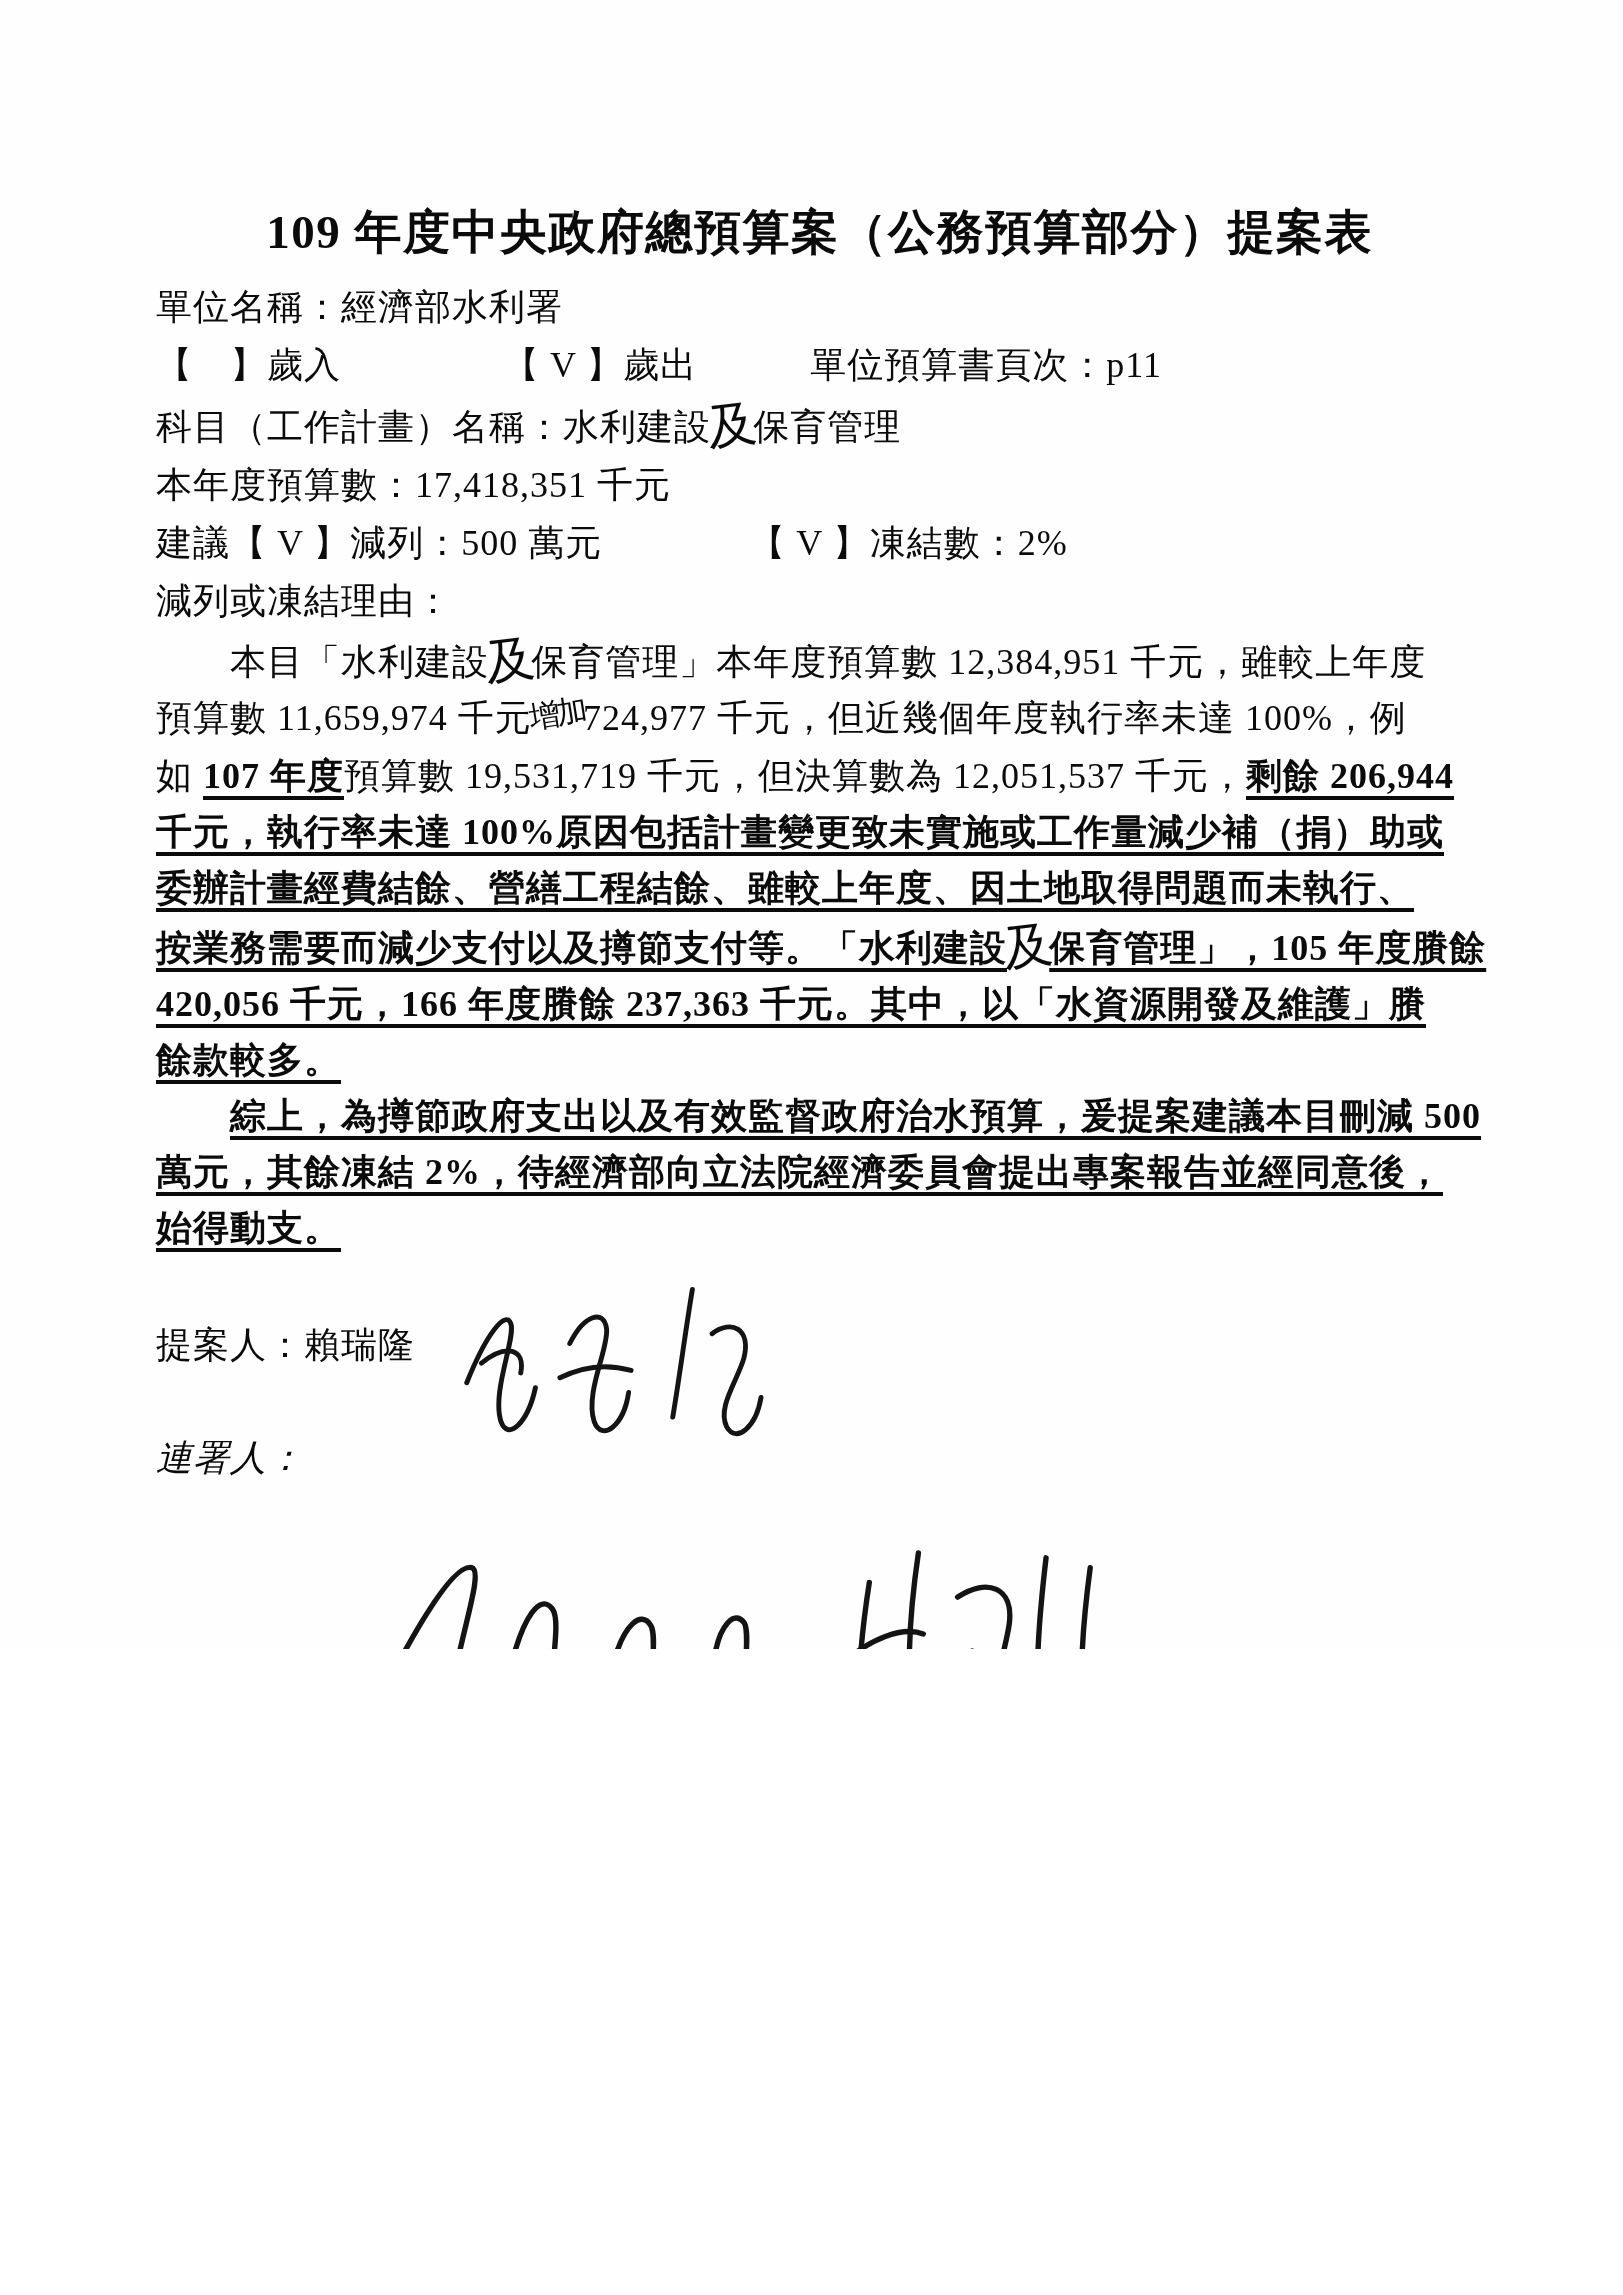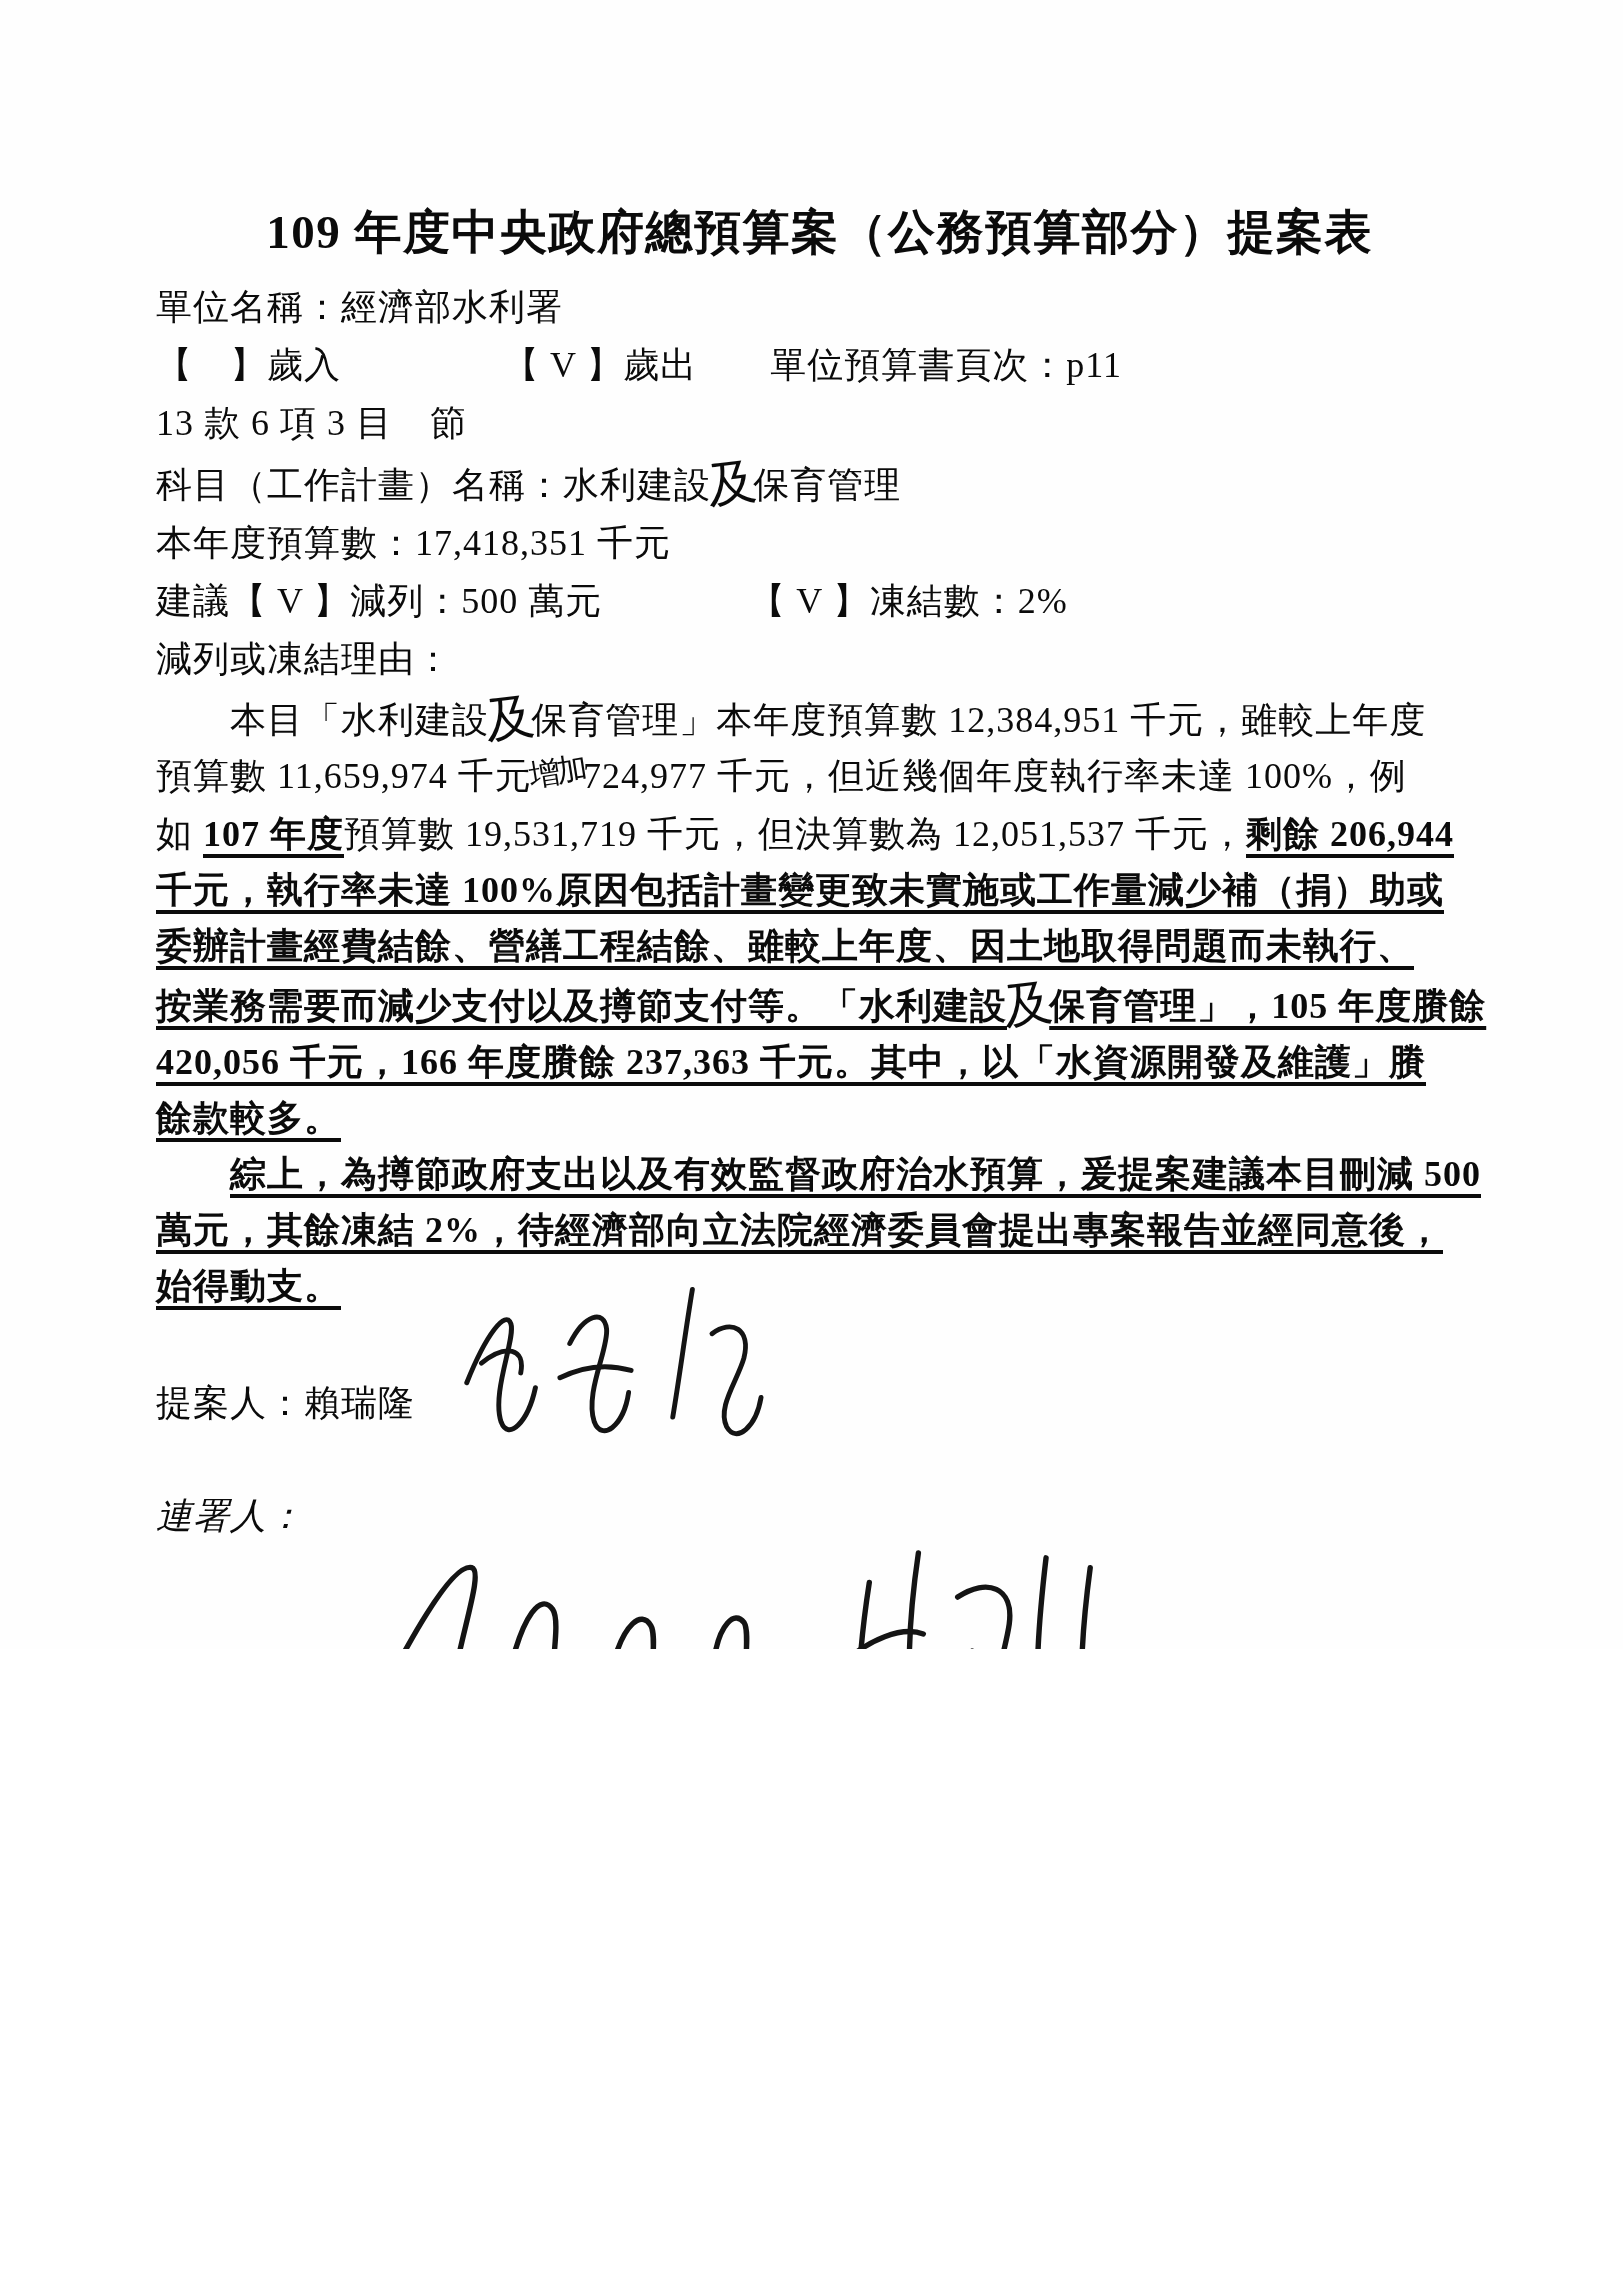--- a/index.html
+++ b/index.html
@@ -20,21 +20,21 @@
   .hline { font-size:36px; line-height:58px; white-space:nowrap; letter-spacing:1px; }
   .pline { font-size:36px; line-height:56px; white-space:nowrap; letter-spacing:1px; }
   .indent { padding-left:74px; }
   .em {
     font-weight:bold;
     text-decoration:underline;
     text-decoration-thickness:3.9px;
     text-underline-offset:8.4px;
   }
   .mr1 { margin-right:162px; }
-  .mr2 { margin-right:73px; }
+  .mr2 { margin-right:113px; }
   .mr3 { margin-right:147px; }
   .hw { display:inline-block; font-weight:normal; }
   .hw-ji { font-size:49px; transform:rotate(-7deg) translateY(2.9px); margin:0 -3.9px; }
   .hw-zengjia { font-size:31px; letter-spacing:-3.4px; transform:rotate(-9deg) translateY(-5.9px); margin:0 -2px; }
   .sig-row1 { margin-top:61px; }
   .sig-row2 { margin-top:57px;font-style:italic; }
   .scribble { position:absolute; }
   .scribble path { fill:none; stroke:#141414; stroke-linecap:round; stroke-linejoin:round; }
   .corner-rot { transform:rotate(-36deg); }
 </style>
@@ -46,21 +46,20 @@
   <div class="content">
 
     <div class="title">109 年度中央政府總預算案（公務預算部分）提案表</div>
 
     <div class="hline">單位名稱：經濟部水利署</div>
 
     <div class="hline">
       <span class="mr1">【　】歲入</span><span class="mr2">【 V 】歲出</span><span>單位預算書頁次：p11</span>
     </div>
 
-    <div class="hline">13 款 6 項 3 目　節</div>
 
     <div class="hline">
       <span>科目（工作計畫）名稱：水利建設</span><span class="hw hw-ji">及</span><span>保育管理</span>
     </div>
 
     <div class="hline">本年度預算數：17,418,351 千元</div>
 
     <div class="hline">
       <span class="mr3">建議【 V 】減列：500 萬元</span><span>【 V 】凍結數：2%</span>
     </div>

